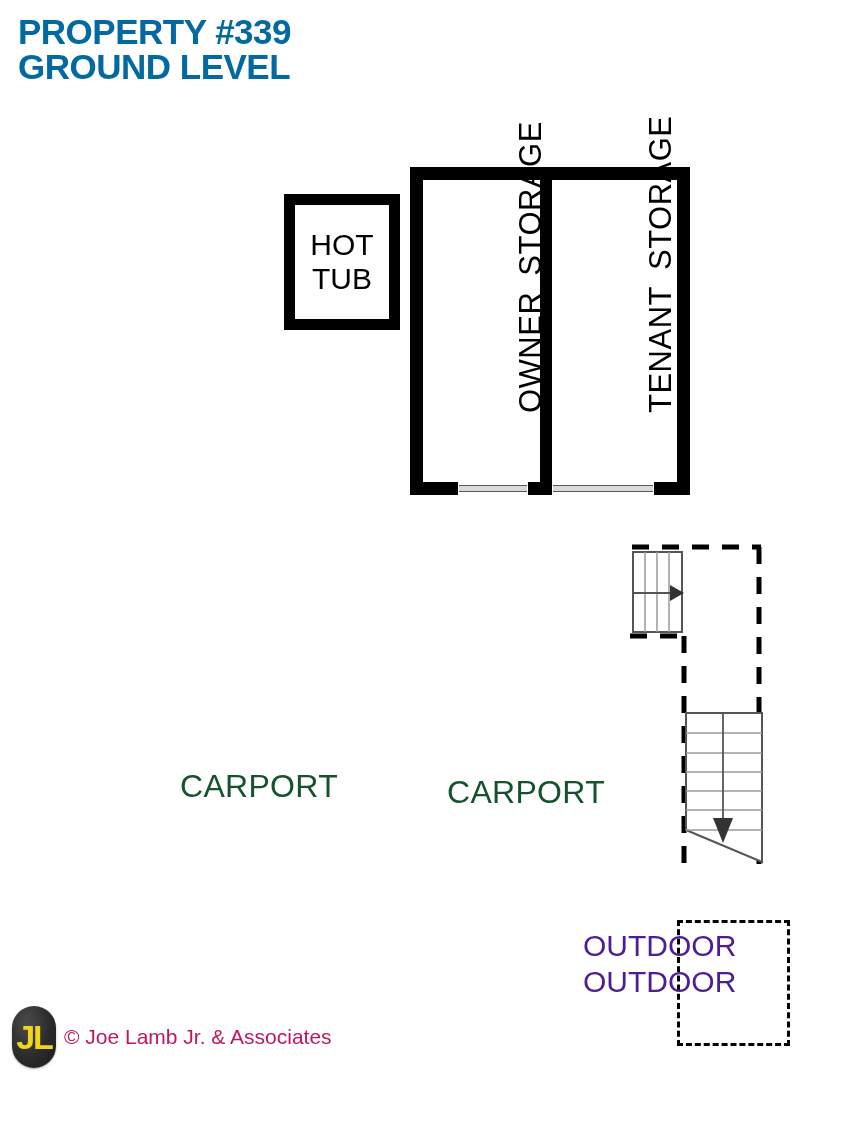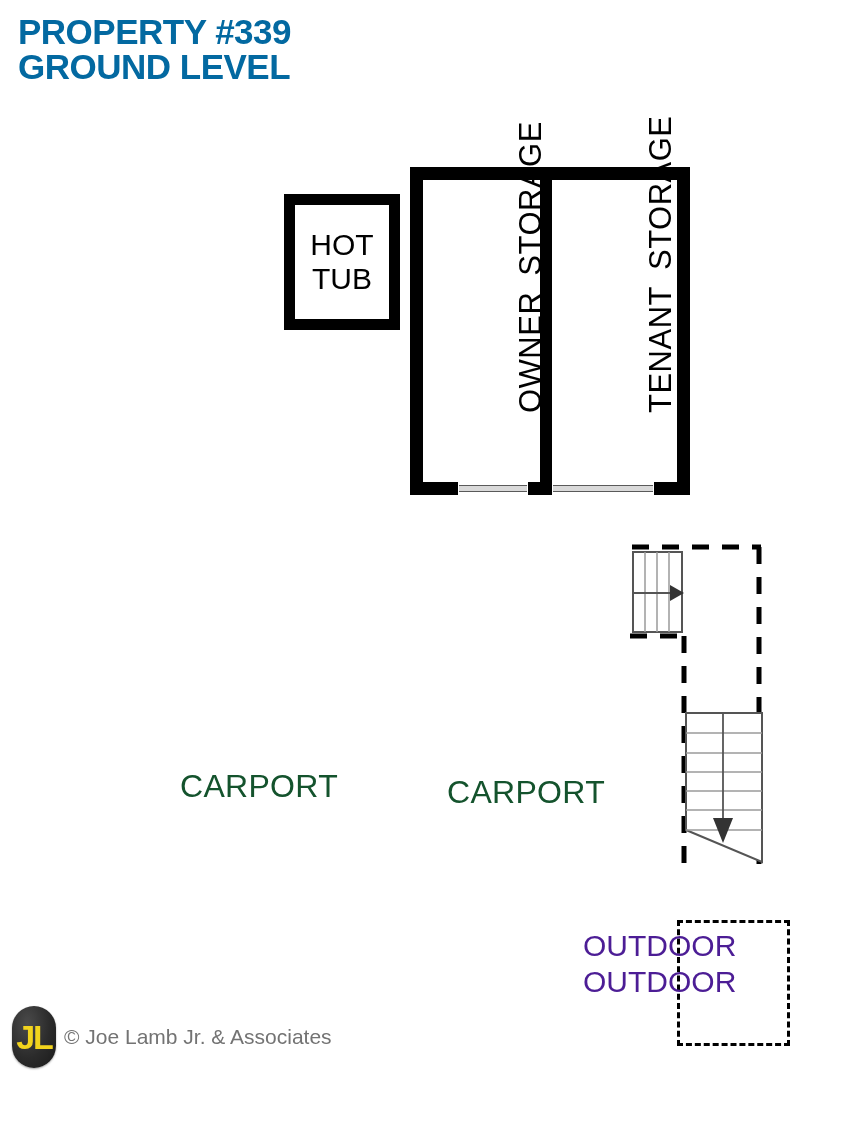--- a/index.html
+++ b/index.html
@@ -175,21 +175,21 @@
     font-weight: bold;
     font-size: 34px;
     color: #f2d41d;
     letter-spacing: -2px;
     line-height: 1;
     margin-top: -1px;
   }
   .logo-caption {
     margin-left: 8px;
     font-size: 21px;
-    color: #737373;
+    color: #be185d;
     white-space: nowrap;
     font-family: "Liberation Sans", sans-serif;
   }
 </style>
 </head>
 <body>
 
 <div id="floorplan">
 
   <div class="title-block">

